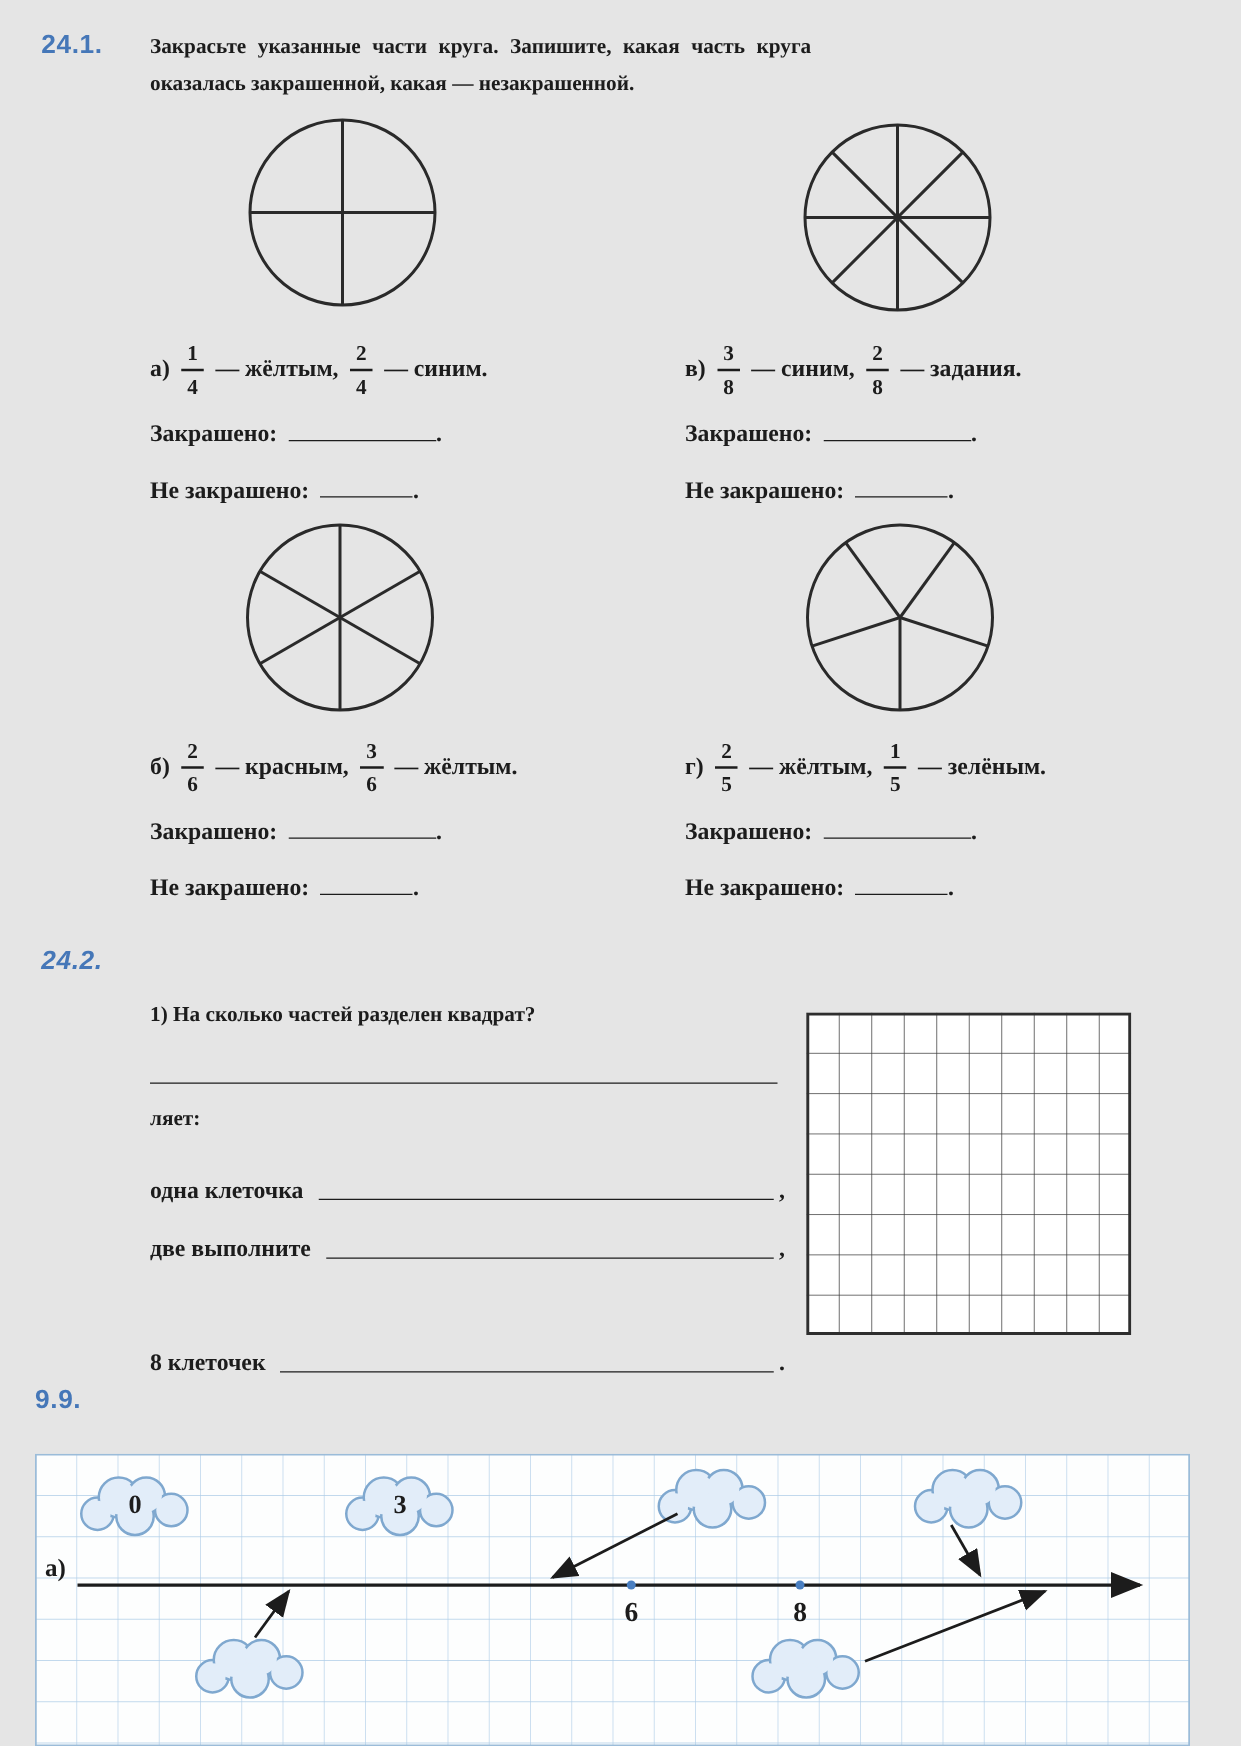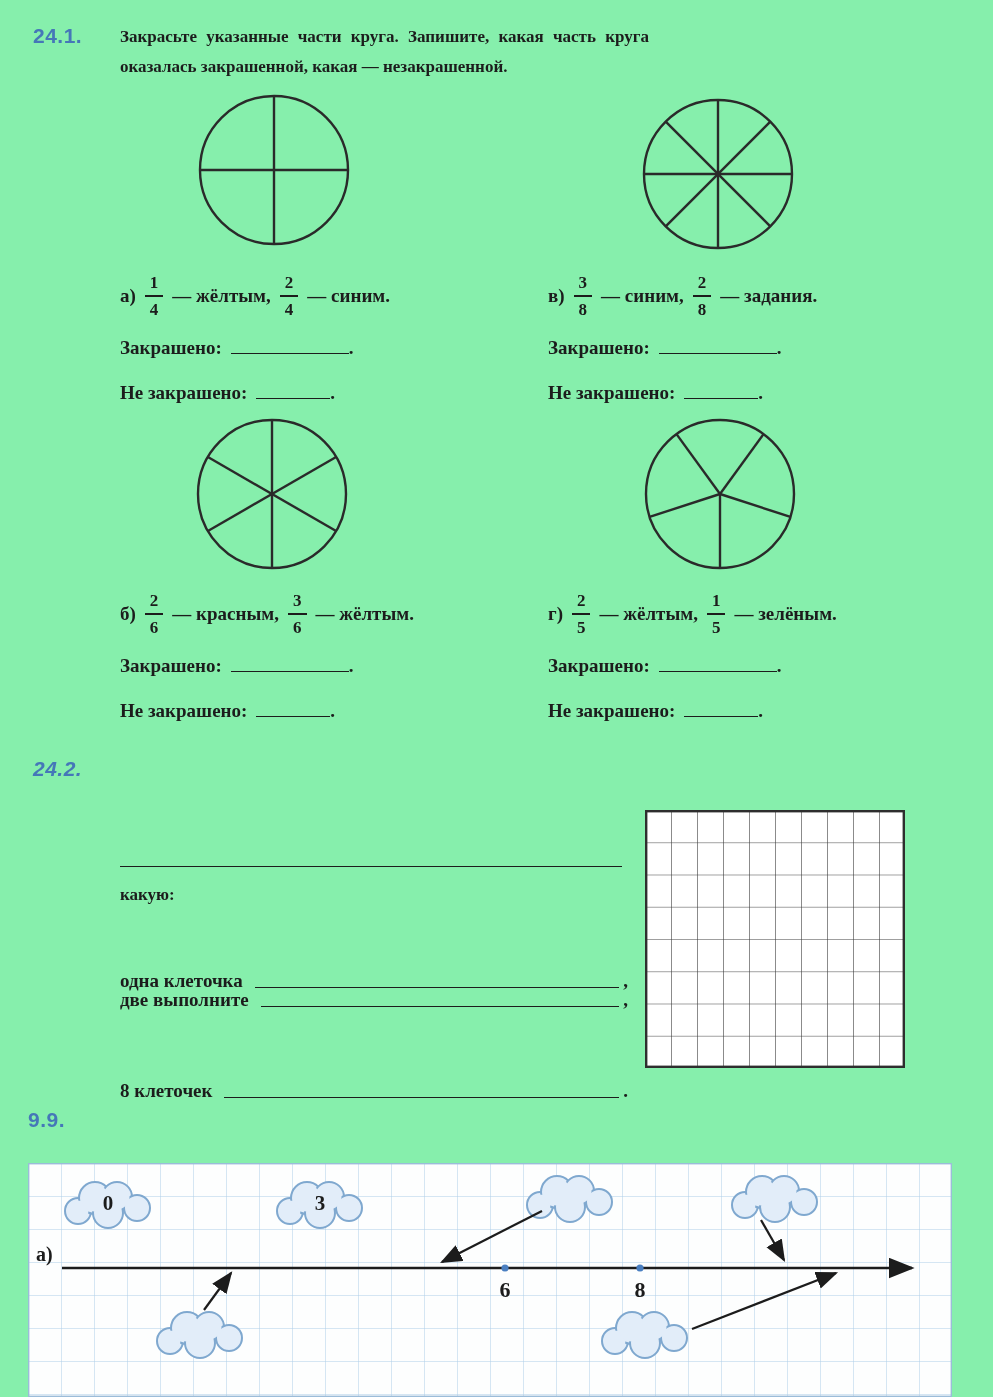--- a/index.html
+++ b/index.html
@@ -1,19 +1,19 @@
 <!DOCTYPE html>
 <html><head>
 <meta charset="utf-8">
 <style>
   * { margin:0; padding:0; box-sizing:border-box; }
   html,body { background:#9a9a9a; }
   .page {
     position:relative; width:993px; height:1397px; margin:0 auto;
-    background:#86efac; overflow:hidden;
+    background:#e5e5e5; overflow:hidden;
     font-family:"Liberation Serif", serif; color:#1c1c1c;
   }
   .abs { position:absolute; }
   .tasknum {
     font-family:"Liberation Sans", sans-serif; font-weight:800;
     font-size:21px; color:#4577b8; letter-spacing:.5px;
   }
   .txt { font-weight:700; font-size:17px; line-height:30px; }
   .wide { word-spacing:5px; }
   
@@ -147,26 +147,27 @@
           <span class="num">1</span>
           <span class="den">5</span>
         </span>
       <span>— зелёным.</span>
     </div>
     <div class="ansrow"><span>Закрашено:</span><span class="blank" style="width:118px"></span><span>.</span></div>
     <div class="ansrow"><span>Не закрашено:</span><span class="blank" style="width:74px"></span><span>.</span></div>
   </div>
 
   <div class="abs tasknum" style="left:33px; top:757px;font-style:italic;">24.2.</div>
+  <div class="abs txt" style="left:120px; top:797px; width:520px;">1) На сколько частей разделен квадрат?</div>
   <div class="abs" style="left:120px; top:866px; width:502px; border-bottom:1.8px solid #1c1c1c;"></div>
   <div class="abs txt" style="left:120px; top:880px; width:515px;">
-    <div>какую:</div>
-  </div>
-
-  <div class="abs fillrow" style="left:120px; top:970px;">
+    <div>ляет:</div>
+  </div>
+
+  <div class="abs fillrow" style="left:120px; top:942px;">
     <span>одна клеточка</span>
     <span class="blankflex"></span>
     <span>,</span>
   </div>
   <div class="abs fillrow" style="left:120px; top:989px;">
     <span>две выполните</span>
     <span class="blankflex"></span>
     <span>,</span>
   </div>
   <div class="abs fillrow" style="left:120px; top:1036px;margin-top:44px;">

